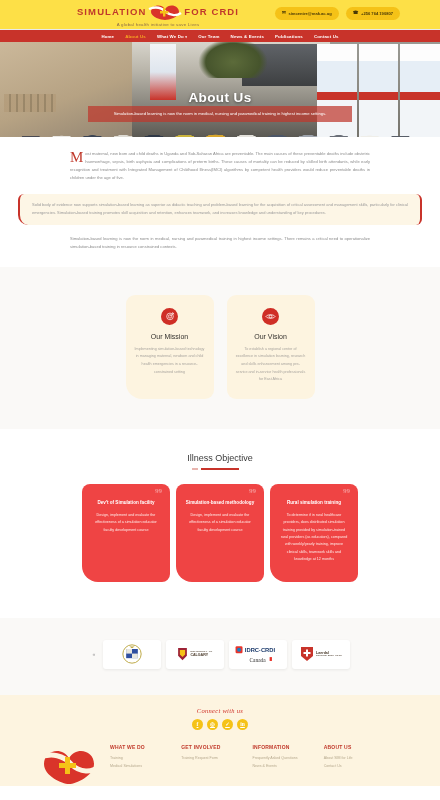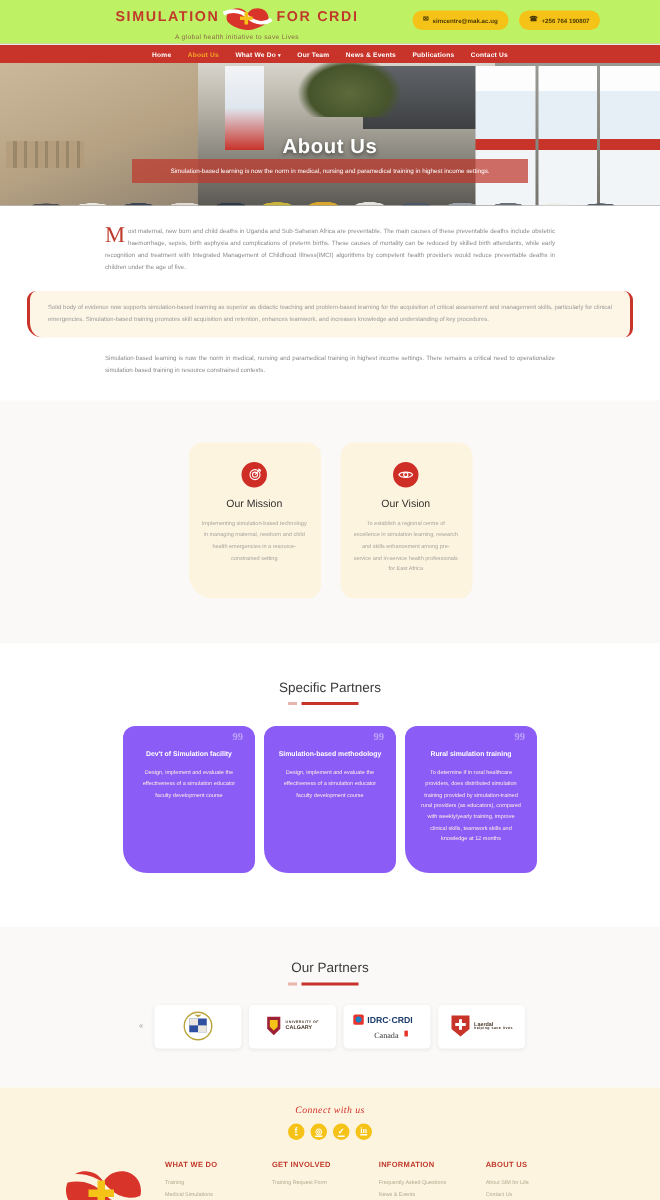--- a/index.html
+++ b/index.html
@@ -6,21 +6,21 @@
   html, body {
     width: 440px;
     background: #ffffff;
     font-family: "Liberation Sans", sans-serif;
   }
   body { width: 440px; overflow-x: hidden; }
 
   
   .topbar {
     height: 29px;
-    background: #bef264;
+    background: #fde047;
     display: flex;
     align-items: center;
     justify-content: center;
     position: relative;
   }
   .brand { display: flex; flex-direction: column; align-items: center; position: relative; left: -62px; }
   .brand-row { display: flex; align-items: center; gap: 2px; }
   .brand-word {
     font-size: 9.5px;
     font-weight: bold;
@@ -226,21 +226,21 @@
   .so-title { font-size: 9px; color: #3a3a3a; }
   .so-rule {
     width: 38px; height: 2px; background: #c8332a; margin: 5px auto 0 auto; position: relative;
   }
   .so-rule:before {
     content:""; position:absolute; left:-9px; top:0; width:6px; height:2px; background:#e8b4ae;
   }
   .so-cards { display: flex; justify-content: center; gap: 6px; }
   .so-card {
     width: 88px;
-    background: #8b5cf6;
+    background: #ef4444;
     color: #fff;
     border-radius: 8px 8px 8px 16px;
     padding: 8px 9px 12px 9px;
     position: relative;
   }
   .so-card .q {
     position: absolute; right: 8px; top: 3px;
     font-size: 7px; color: rgba(255,255,255,.42); font-weight: bold;
     font-family: "Liberation Serif", serif;
   }
@@ -401,21 +401,21 @@
           <circle cx="12" cy="12" r="3"></circle>
       </svg>
     </div>
     <div class="mv-title">Our Vision</div>
     <div class="mv-text">To establish a regional centre of excellence in simulation learning, research and skills enhancement among pre-service and in-service health professionals for East Africa</div>
   </div>
 </section>
 
 <section class="so-wrap">
   <div class="so-head">
-    <div class="so-title">Specific Partners</div>
+    <div class="so-title">Illness Objective</div>
     <div class="so-rule"></div>
   </div>
   <div class="so-cards">
     <div class="so-card tall">
       <span class="q">99</span>
       <h4>Dev't of Simulation facility</h4>
       <p>Design, implement and evaluate the effectiveness of a simulation educator faculty development course</p>
     </div>
     <div class="so-card tall">
       <span class="q">99</span>
@@ -424,24 +424,20 @@
     </div>
     <div class="so-card taller">
       <span class="q">99</span>
       <h4>Rural simulation training</h4>
       <p>To determine if in rural healthcare providers, does distributed simulation training provided by simulation-trained rural providers (as educators), compared with weekly/yearly training, improve clinical skills, teamwork skills and knowledge at 12 months</p>
     </div>
   </div>
 </section>
 
 <section class="pt-wrap">
-  <div class="pt-head">
-    <div class="pt-title">Our Partners</div>
-    <div class="so-rule"></div>
-  </div>
   <div class="pt-row">
     <div class="pt-arrow">«</div>
 
     <div class="pt-card">
       <svg width="20" height="20" viewBox="0 0 24 24">
         <circle cx="12" cy="12" r="11" fill="none" stroke="#b9a33a" stroke-width="1.1"></circle>
         <rect x="5" y="6" width="14" height="11" fill="#2f4fa0"></rect>
         <rect x="5" y="6" width="7" height="5.5" fill="#e9e7df"></rect>
         <rect x="12" y="11.5" width="7" height="5.5" fill="#e9e7df"></rect>
         <path d="M9 3 l3 2 3-2" fill="#b9a33a"></path>

